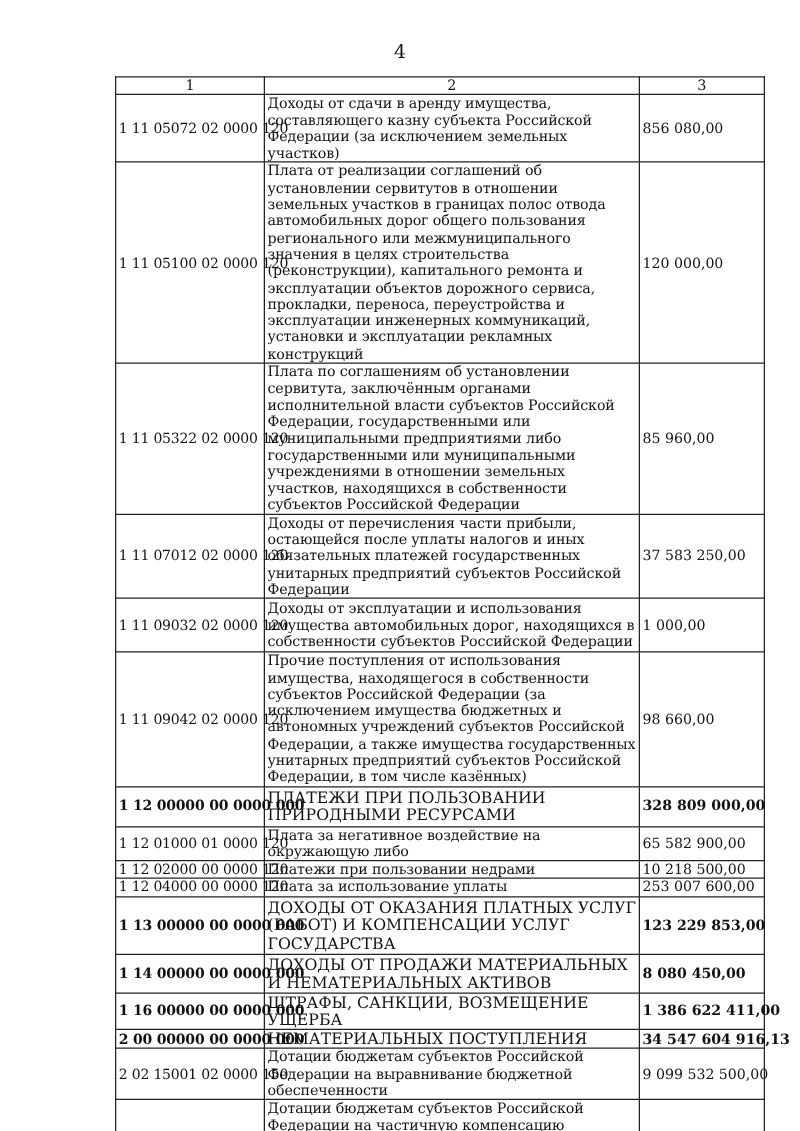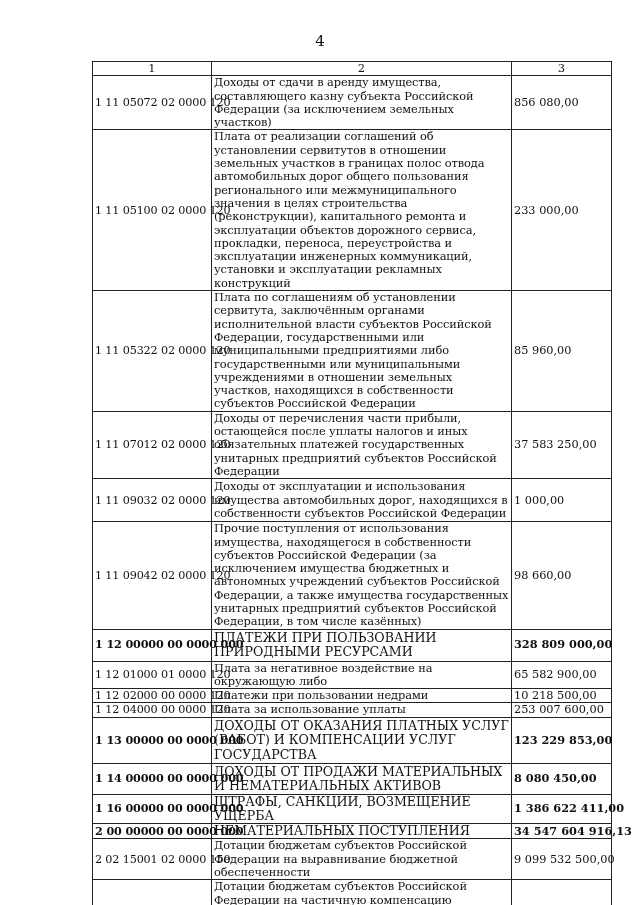--- a/index.html
+++ b/index.html
@@ -103,21 +103,21 @@
   </thead>
   <tbody>
     <tr style="height:43px">
       <td class="code">1 11 05072 02 0000 120</td>
       <td class="name">Доходы от сдачи в аренду имущества, составляющего казну субъекта Российской Федерации (за исключением земельных участков)</td>
       <td class="amount">856 080,00</td>
     </tr>
     <tr style="height:121px">
       <td class="code">1 11 05100 02 0000 120</td>
       <td class="name">Плата от реализации соглашений об установлении сервитутов в отношении земельных участков в границах полос отвода автомобильных дорог общего пользования регионального или межмуниципального значения в целях строительства (реконструкции), капитального ремонта и эксплуатации объектов дорожного сервиса, прокладки, переноса, переустройства и эксплуатации инженерных коммуникаций, установки и эксплуатации рекламных конструкций</td>
-      <td class="amount">233 000,00</td>
+      <td class="amount">120 000,00</td>
     </tr>
     <tr style="height:99px">
       <td class="code">1 11 05322 02 0000 120</td>
       <td class="name">Плата по соглашениям об установлении сервитута, заключённым органами исполнительной власти субъектов Российской Федерации, государственными или муниципальными предприятиями либо государственными или муниципальными учреждениями в отношении земельных участков, находящихся в собственности субъектов Российской Федерации</td>
       <td class="amount">85 960,00</td>
     </tr>
     <tr style="height:57px">
       <td class="code">1 11 07012 02 0000 120</td>
       <td class="name">Доходы от перечисления части прибыли, остающейся после уплаты налогов и иных обязательных платежей государственных унитарных предприятий субъектов Российской Федерации</td>
       <td class="amount">37 583 250,00</td>

